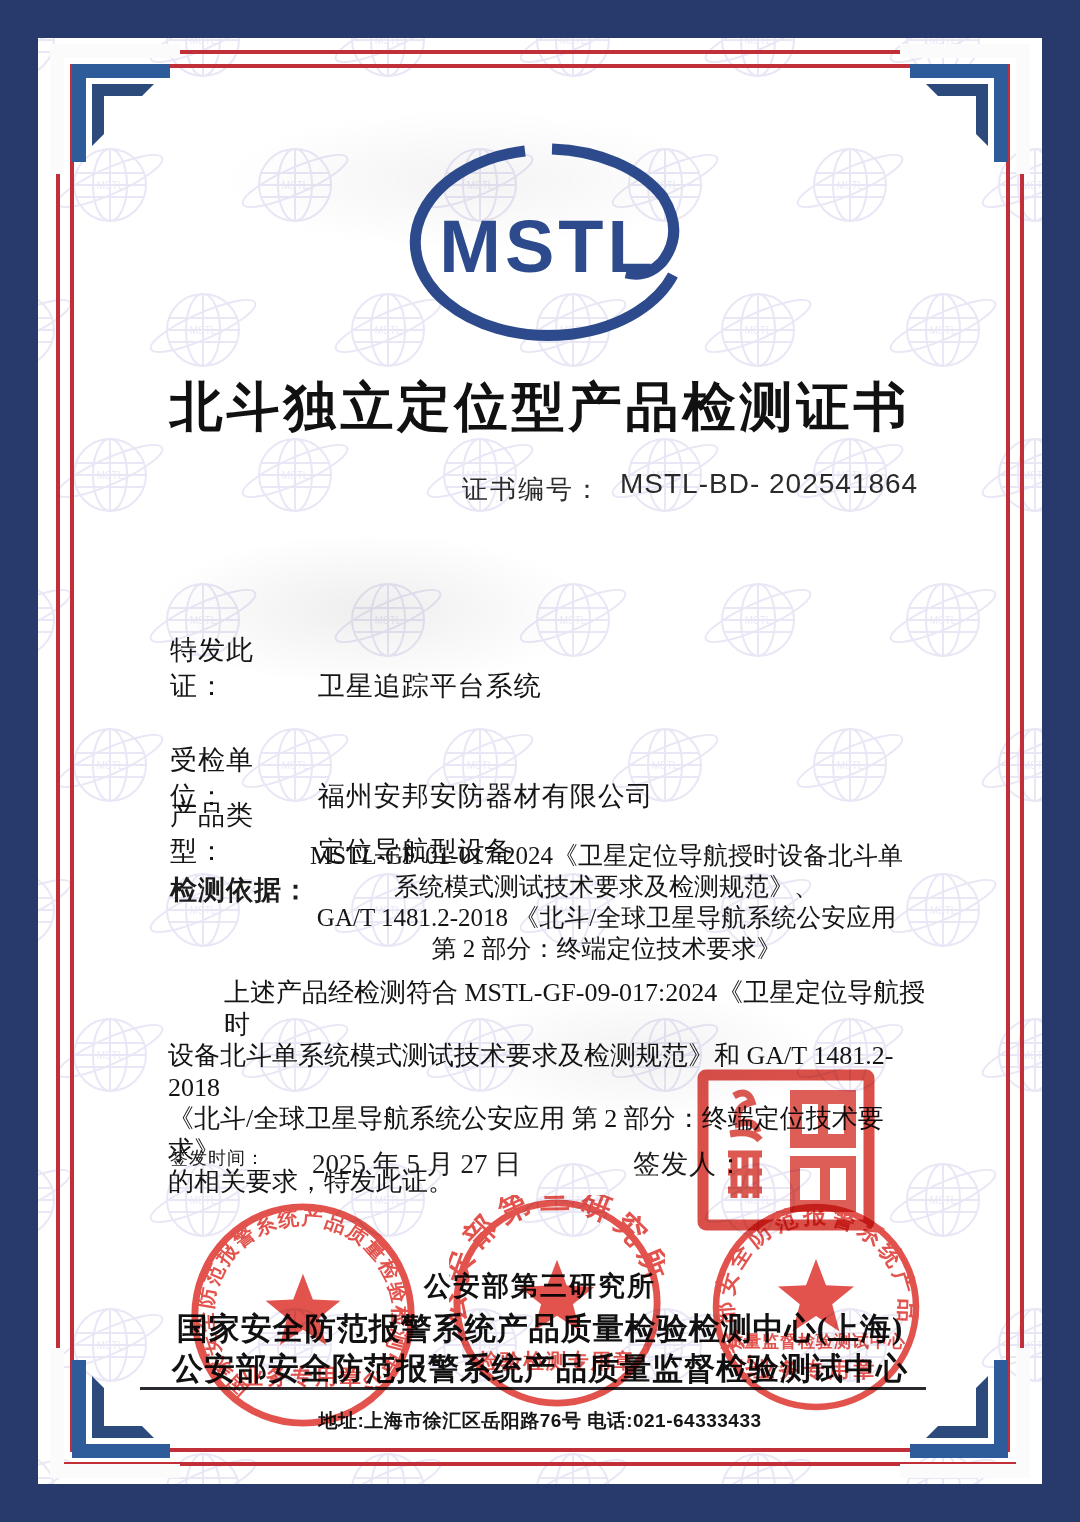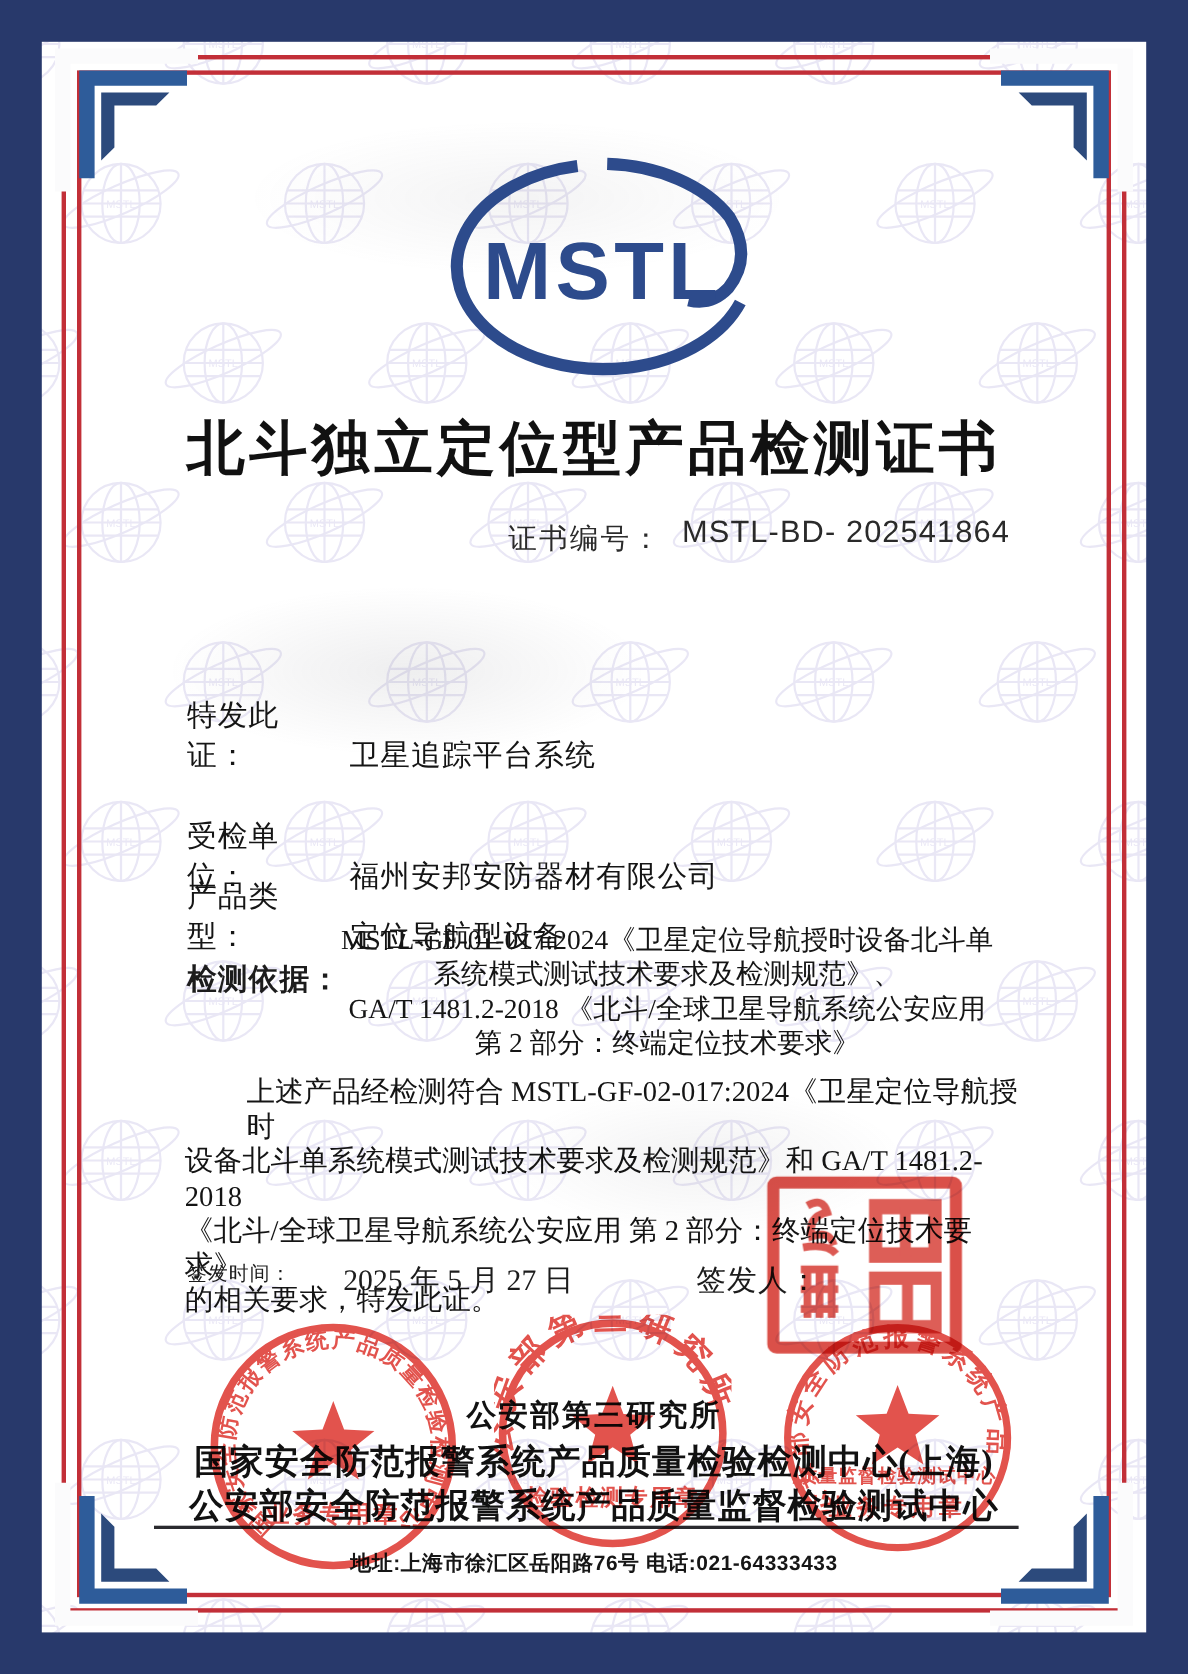--- a/index.html
+++ b/index.html
@@ -208,21 +208,21 @@
 
     <div class="basis-label">检测依据：</div>
     <div class="basis-lines">
       <div>MSTL-GF-01-017:2024《卫星定位导航授时设备北斗单</div>
       <div>系统模式测试技术要求及检测规范》、</div>
       <div>GA/T 1481.2-2018 《北斗/全球卫星导航系统公安应用</div>
       <div>第 2 部分：终端定位技术要求》</div>
     </div>
 
     <div class="body-par">
-      <div class="ind">上述产品经检测符合 MSTL-GF-02-017:2024《卫星定位导航授时</div>
+      <div class="ind">上述产品经检测符合 MSTL-GF-09-017:2024《卫星定位导航授时</div>
       <div>设备北斗单系统模式测试技术要求及检测规范》和 GA/T 1481.2-2018</div>
       <div>《北斗/全球卫星导航系统公安应用 第 2 部分：终端定位技术要求》</div>
       <div>的相关要求，特发此证。</div>
     </div>
 
     <div class="issue-date-label">签发时间：</div>
     <div class="issue-date">2025 年 5 月 27 日</div>
     <div class="issue-signer">签发人：</div>
 
     <div class="org1">公安部第三研究所</div>

